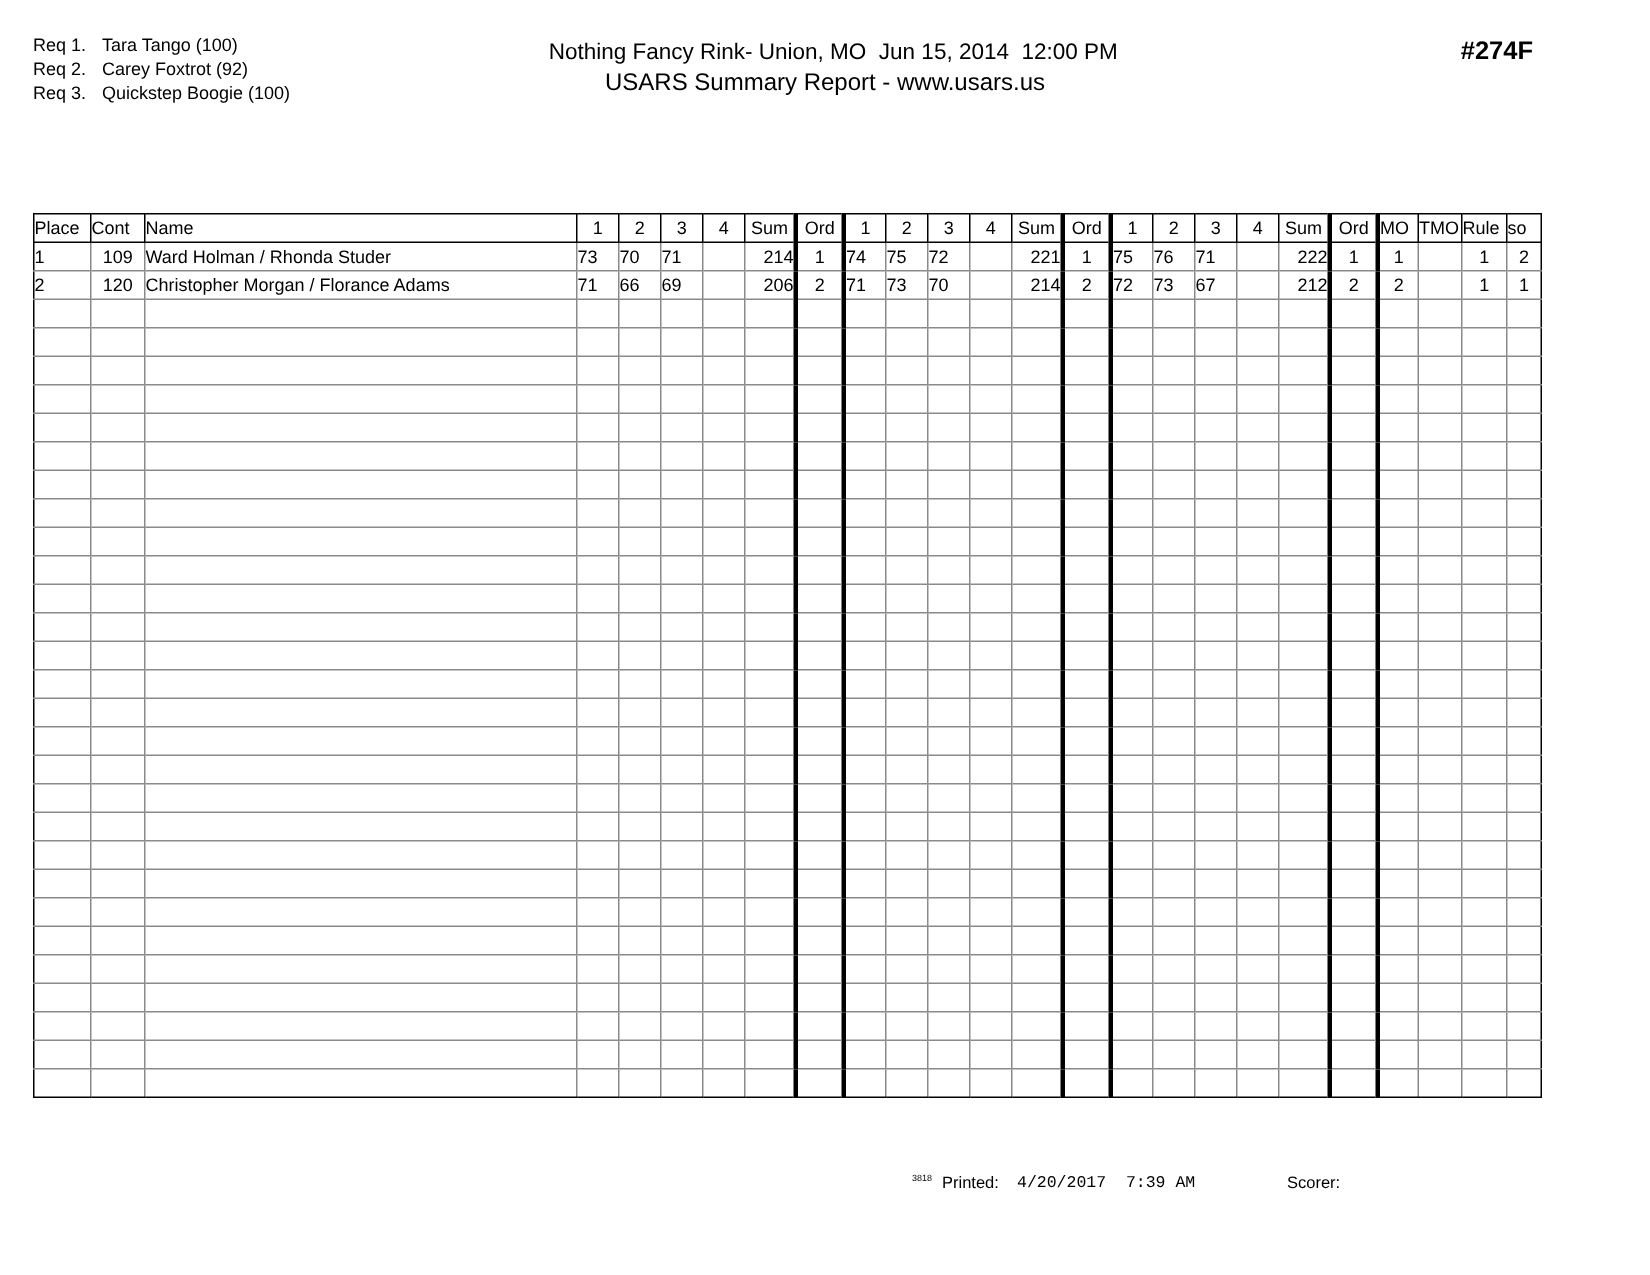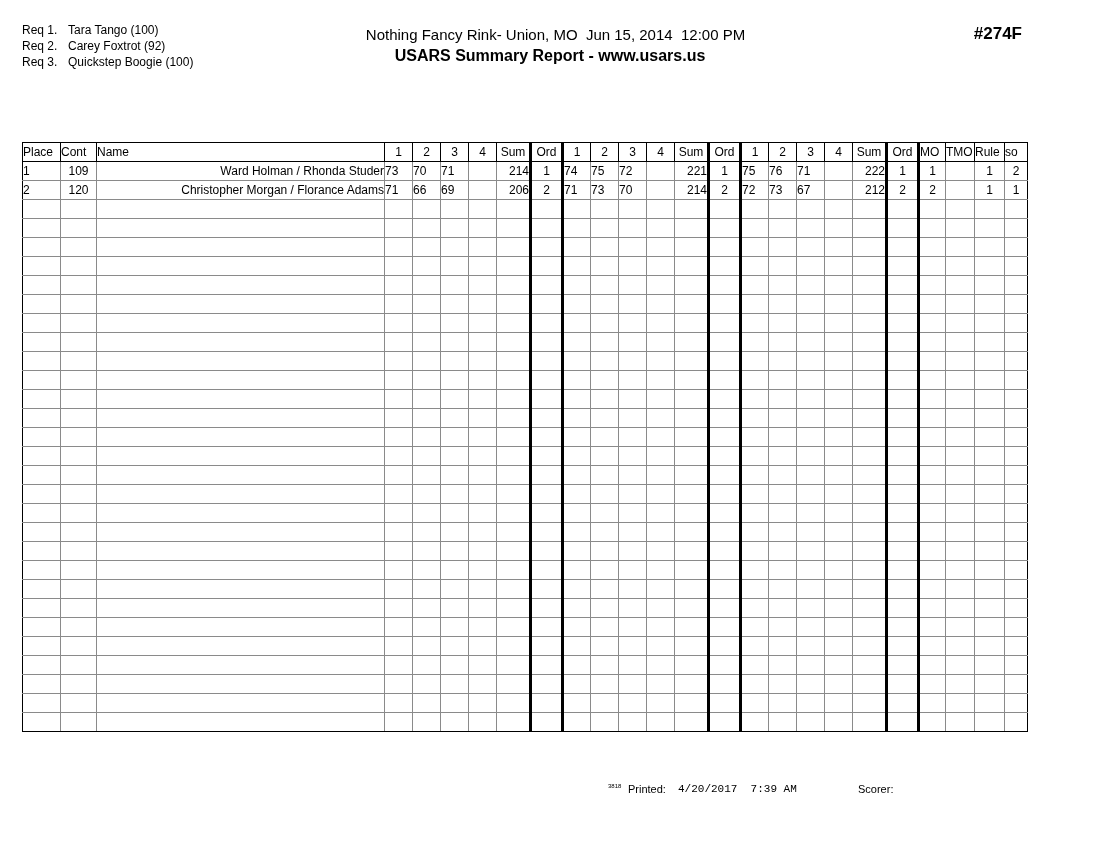--- a/index.html
+++ b/index.html
@@ -13,21 +13,21 @@
 
   
   .reqs { position: absolute; left: 22px; top: 22px; font-size: 12px; line-height: 16px; }
   .req-label { display: inline-block; width: 46px; }
 
   
   .titles { text-align: center; padding-top: 22px; }
   .event-title { font-size: 17px; font-weight: bold; line-height: 20px; }
   .venue-line  { font-size: 15px; line-height: 19px; margin-top: 3px; white-space: pre; padding-left: 11px; }
   .event-name  { font-size: 19px; font-weight: bold; line-height: 24px; margin-top: 3px; }
-  .report-line { font-size: 16px; line-height: 20px; margin-top: 2px; font-weight: bold; }
+  .report-line { font-size: 16px; line-height: 20px; margin-top: 2px; }
 
   .event-code { position: absolute; right: 78px; top: 24px; font-size: 17px; font-weight: bold; }
 
   
   .table-wrap { position: absolute; left: 22px; top: 136px; }
   .score-table { border-collapse: collapse; table-layout: fixed; }
   .score-table th, .score-table td {
     height: 19px; padding: 0; font-size: 12px;
     overflow: hidden; white-space: nowrap; font-weight: normal;
   }
@@ -42,21 +42,21 @@
   .hC { text-align: center; }
 
   tbody td { border: 1px solid #8a8a8a; }
   tbody td:first-child { border-left-color: #000; }
   tbody td:last-child  { border-right-color: #000; }
   tbody tr:last-child td { border-bottom-color: #000; }
   .ord { border-left: 3px solid #000 !important; border-right: 3px solid #000 !important; }
 
   .d-place { font-weight: bold; text-align: left; padding-left: 5px; }
   .d-cont  { font-weight: bold; text-align: center; }
-  .d-name  { font-weight: bold; text-align: right; padding-left: 5px; }
+  .d-name  { font-weight: bold; text-align: left; padding-left: 5px; }
   .d-score { text-align: left; padding-left: 4px; }
   .d-sum   { font-weight: bold; text-align: right; padding-right: 4px; }
   .d-ord   { font-weight: bold; text-align: center; }
   .d-mo, .d-tmo, .d-rule, .d-so { text-align: center; }
 
   
   .footer { position: absolute; left: 22px; top: 782px; width: 1013px; height: 16px; font-size: 11px; }
   .footer span { position: absolute; top: 1px; }
   .f-code   { left: 586px; top: 0; font-size: 6px; }
   .f-plabel { left: 606px; }

